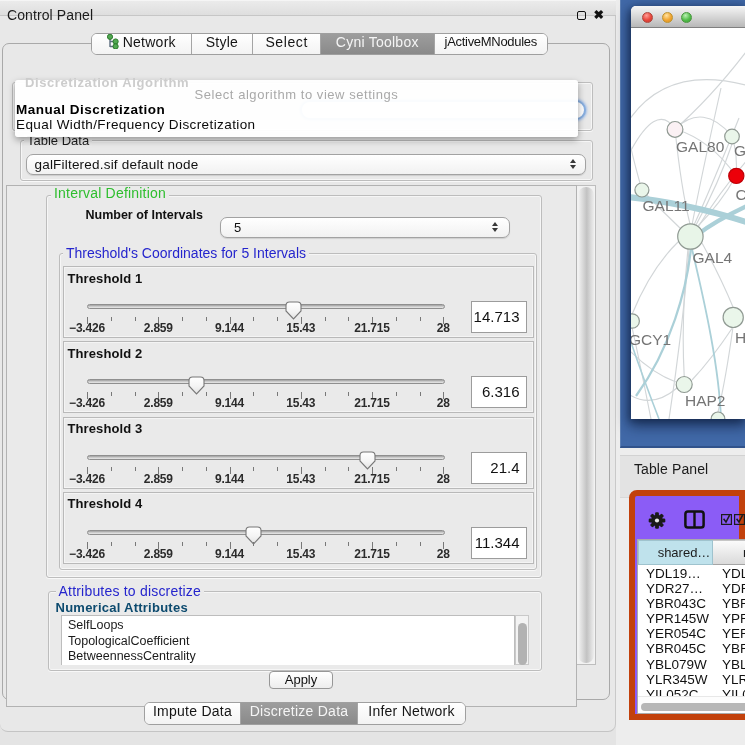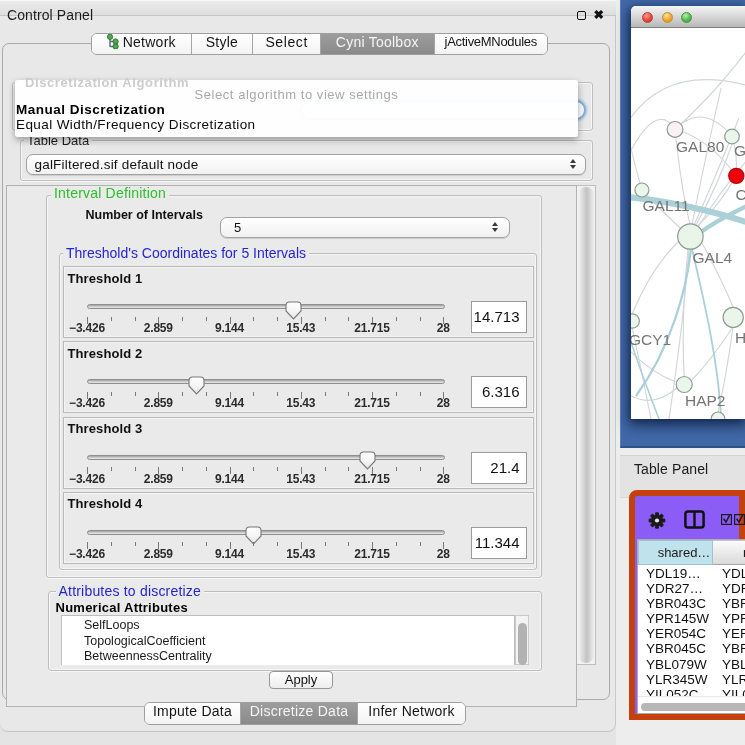--- a/index.html
+++ b/index.html
@@ -210,23 +210,23 @@
         <span style="left:142.5px">9.144</span>
         <span style="left:213.8px">15.43</span>
         <span style="left:285px">21.715</span>
         <span style="left:356.3px">28</span>
       </div>
     <div class="vbox">11.344</div>
   </div>
 
   <div class="abs group" style="left:41px; top:405px; width:494px; height:80px;"></div>
   <div class="abs gtitle" style="left:48.5px; top:398.5px; color:#2525cd; background:#eaeaea; font-size:14px; letter-spacing:0.2px;">Attributes to discretize</div>
-  <div class="abs" style="left:48.5px; top:414px; font-size:13px; font-weight:bold; color:#000000; letter-spacing:0.25px;">Numerical Attributes</div>
+  <div class="abs" style="left:48.5px; top:414px; font-size:13px; font-weight:bold; color:#0c4a6e; letter-spacing:0.25px;">Numerical Attributes</div>
   <div class="abs" style="left:54px; top:428.5px; width:453.5px; height:50px; background:#fff; border:1px solid #bdbdbd; border-bottom:none;">
-    <div style="font-size:12.5px; color:#1a1a1a; padding-left:6px; line-height:15.7px; padding-top:2.5px;margin-left:16px;">SelfLoops<br>TopologicalCoefficient<br>BetweennessCentrality</div>
+    <div style="font-size:12.5px; color:#1a1a1a; padding-left:6px; line-height:15.7px; padding-top:2.5px;">SelfLoops<br>TopologicalCoefficient<br>BetweennessCentrality</div>
   </div>
   <div class="abs" style="left:507.5px; top:428.5px; width:14.5px; height:50px; background:#f3f3f3; border:1px solid #c9c9c9;">
     <div class="abs" style="left:2px; top:7px; width:9px; height:42px; background:#b2b2b2; border-radius:5px;"></div>
   </div>
 </div>
 
 <div class="abs" style="left:577px; top:185px; width:19px; height:480px; background:#f2f2f2; border:1px solid #bdbdbd; border-left:none;">
   <div class="vthumb" style="left:1px; top:1px; width:16px; height:476px;"></div>
 </div>
 

